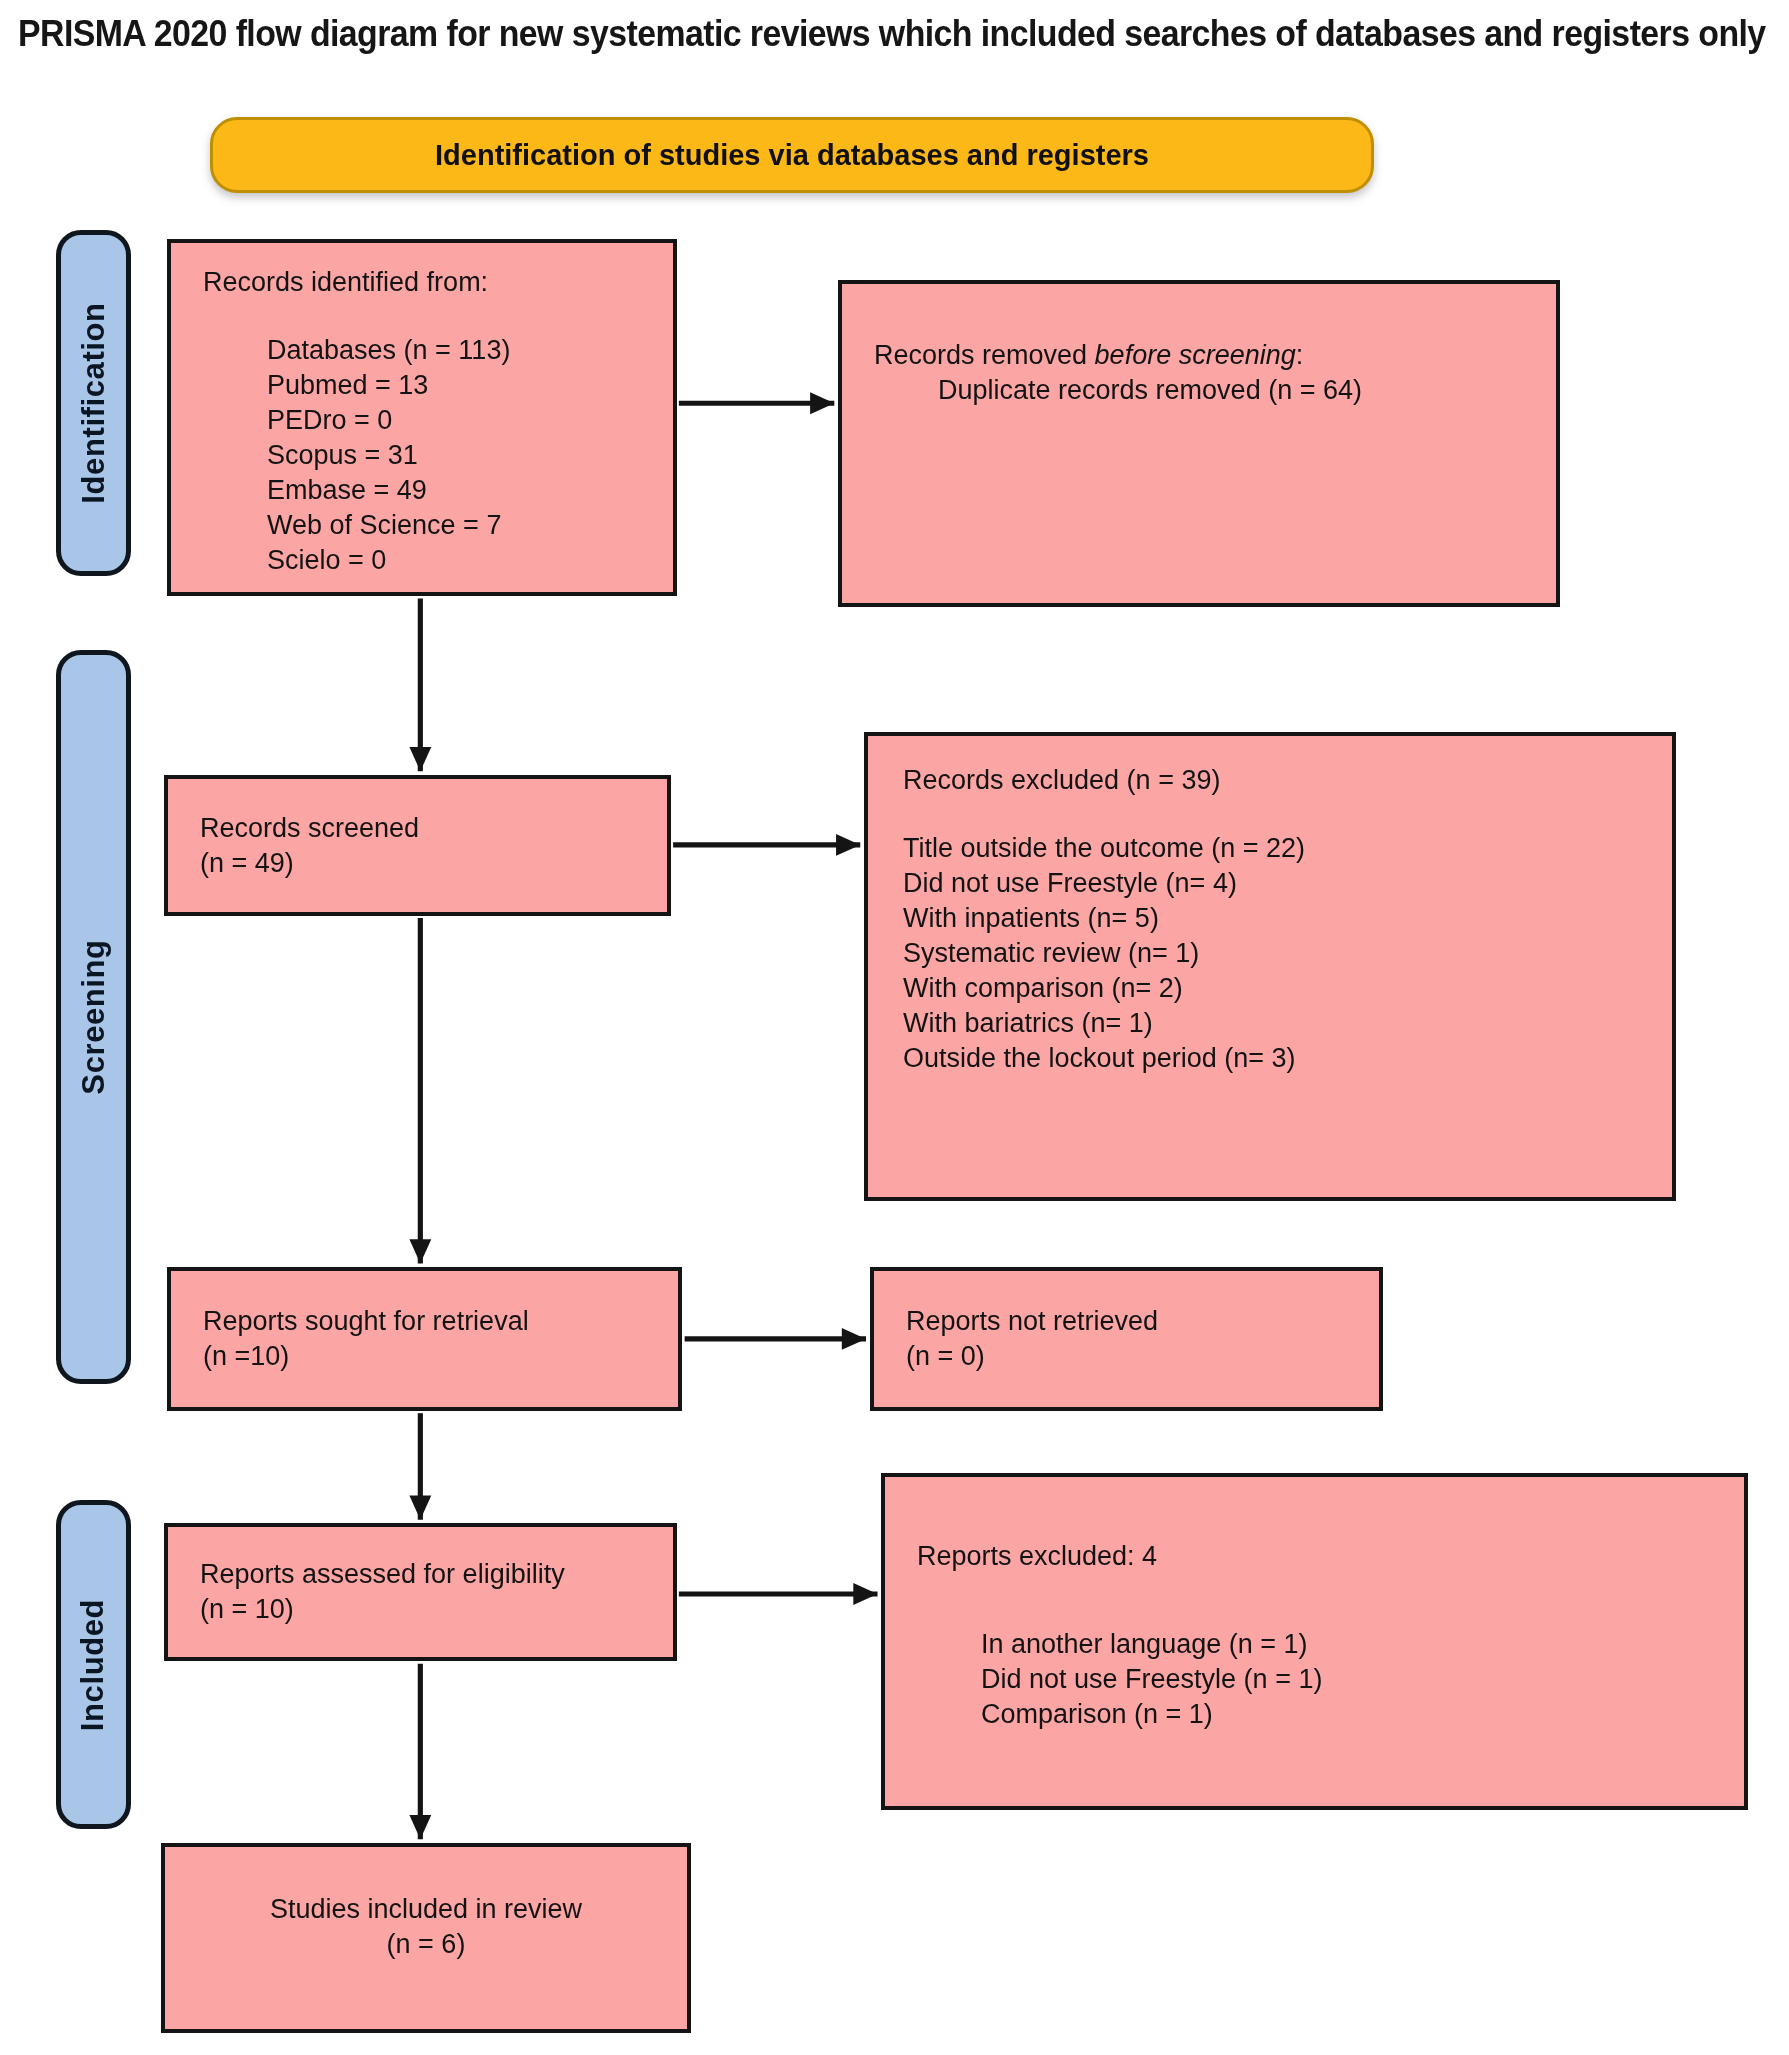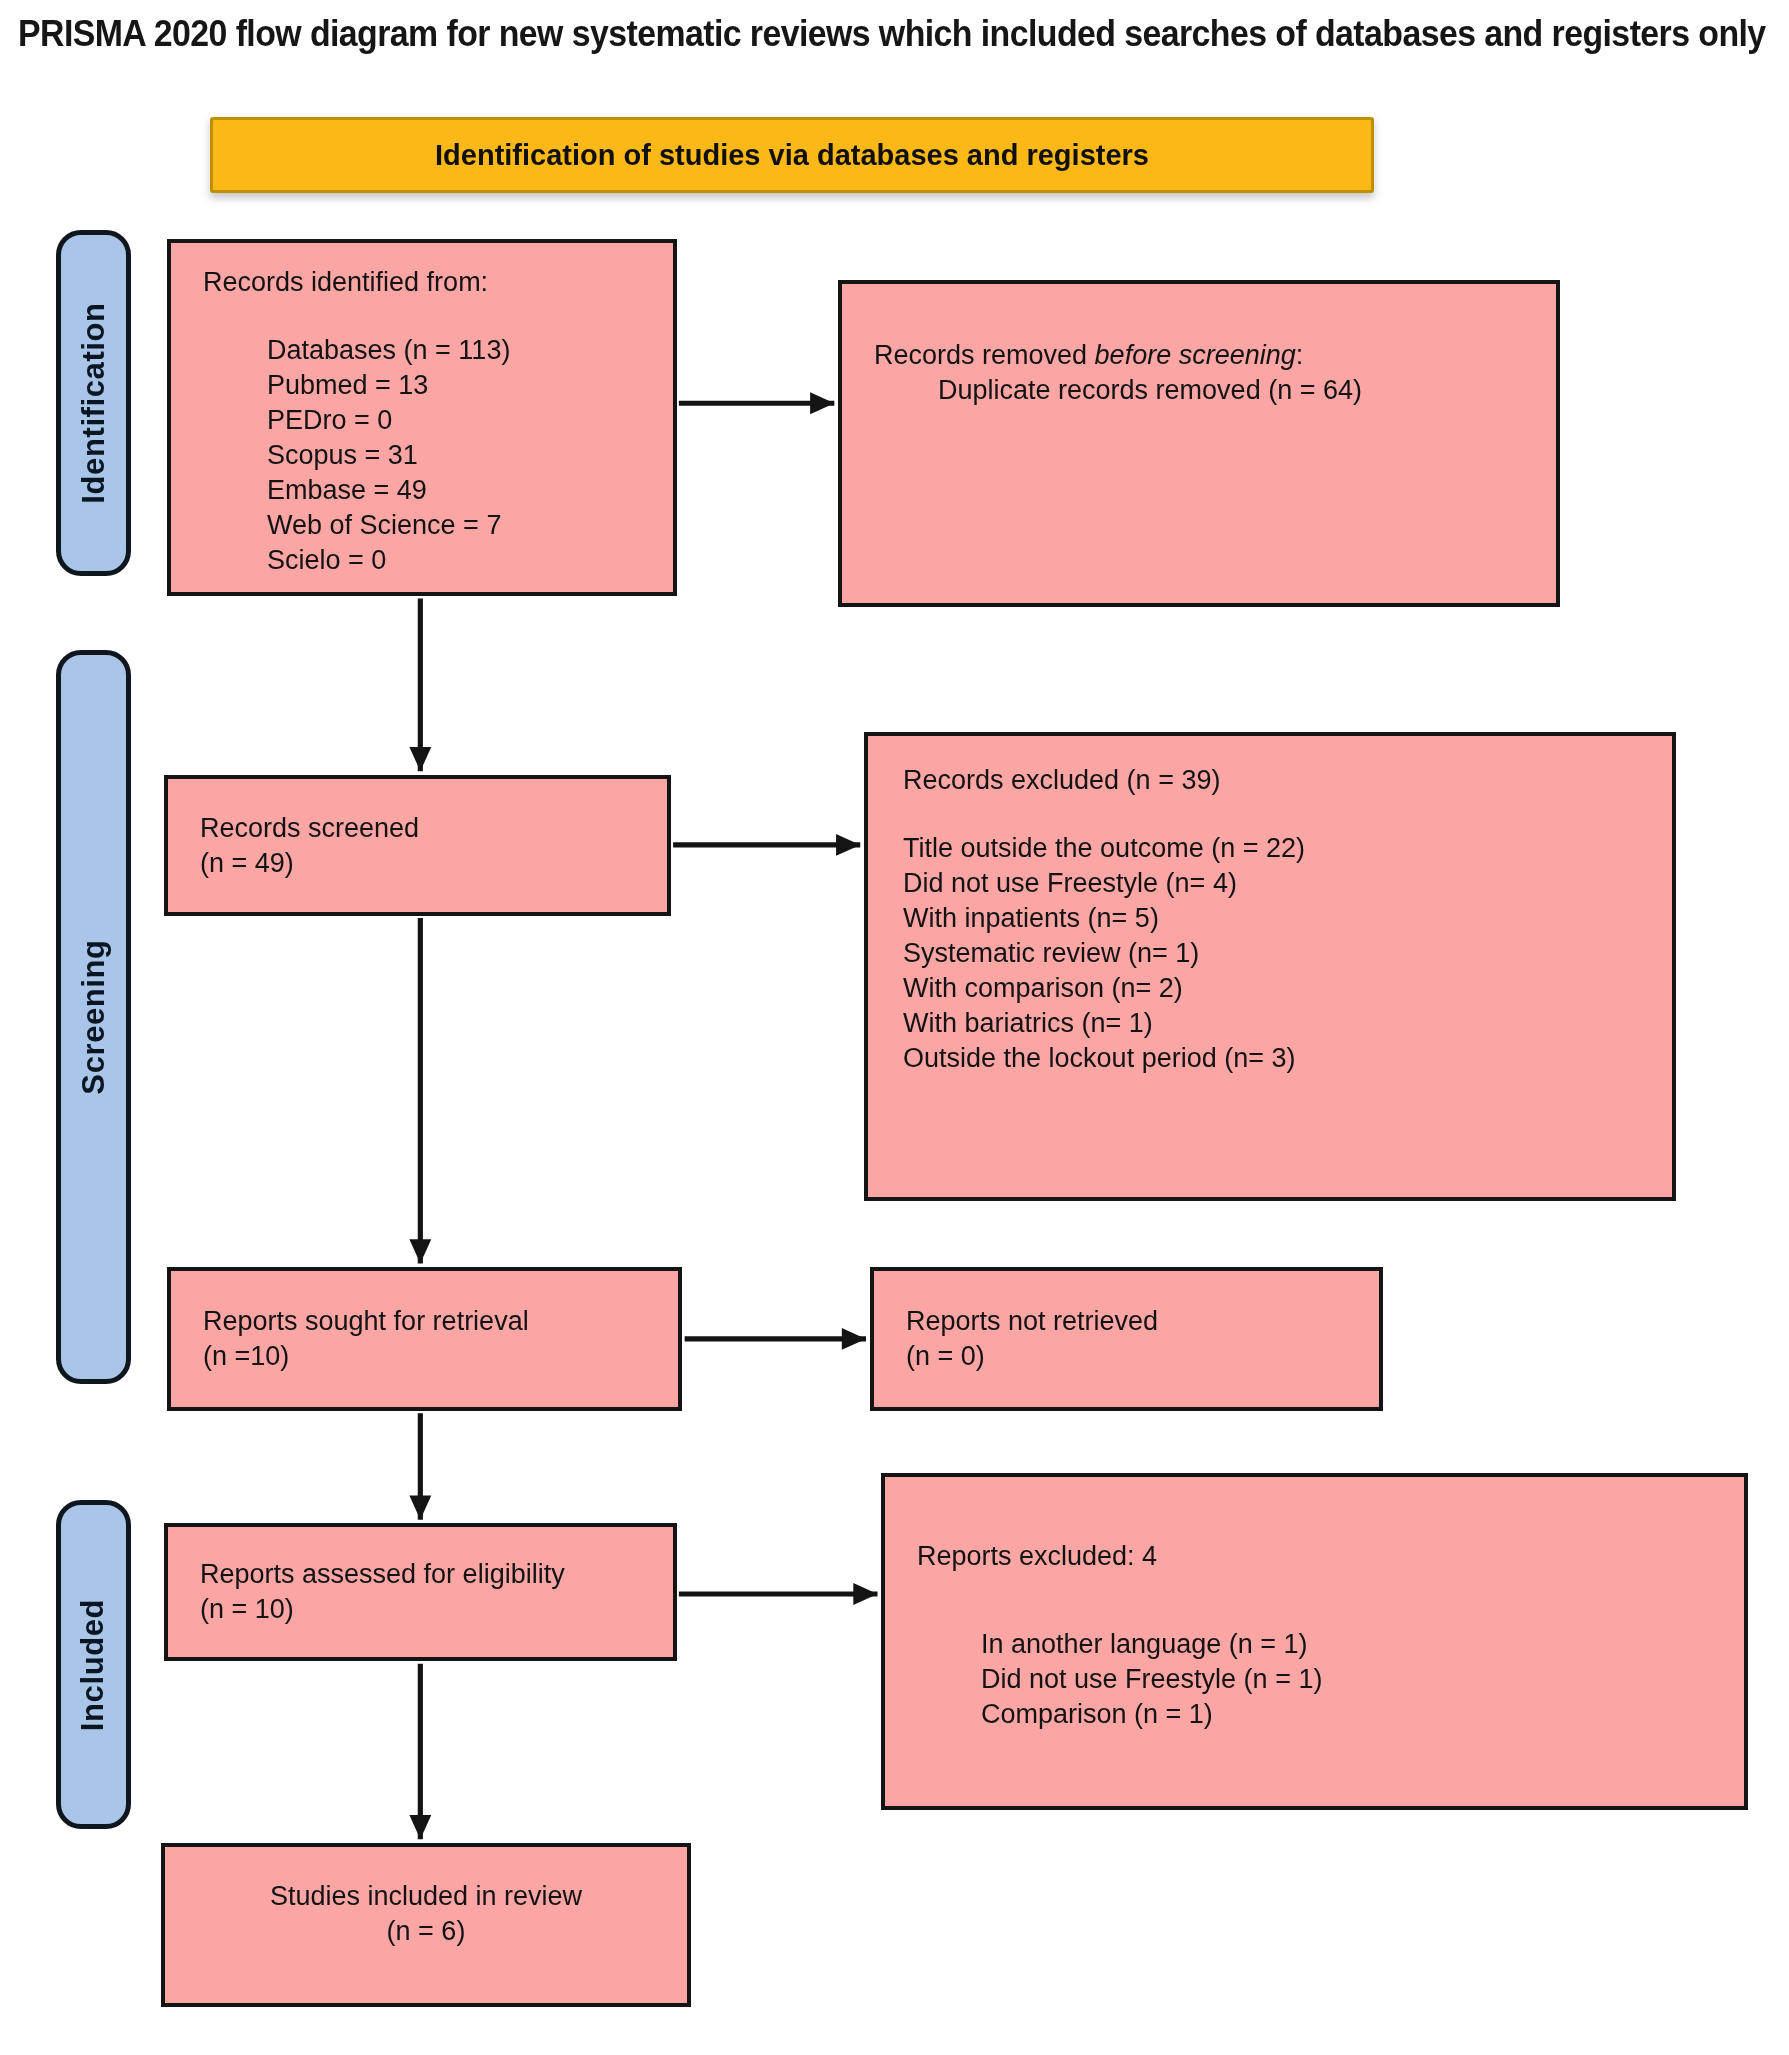--- a/index.html
+++ b/index.html
@@ -7,21 +7,21 @@
   .canvas{position:relative;width:1789px;height:2056px;background:#ffffff;overflow:hidden;}
 
   .page-title{
     position:absolute;left:18.4px;top:12.7px;width:1762px;
     font-size:36px;font-weight:700;letter-spacing:-0.6px;
     transform:scaleX(.94);transform-origin:left center;white-space:nowrap;
   }
 
   .banner{
     position:absolute;left:210px;top:117px;width:1164px;height:76px;
-    background:#FBB817;border:3.5px solid #BE9000;border-radius:3px;
+    background:#FBB817;border:3.5px solid #BE9000;border-radius:27px;
     box-sizing:border-box;display:flex;align-items:center;justify-content:center;
     box-shadow:0 4.6px 8px rgba(90,90,90,.35);
   }
   .banner span{font-size:29px;font-weight:700;color:#101010;}
 
   .stage{
     position:absolute;left:56px;width:75px;
     background:#A9C6E8;border:5.2px solid #10161E;border-radius:25px;
     box-sizing:border-box;display:flex;align-items:center;justify-content:center;
   }
@@ -46,21 +46,21 @@
   .box-records-identified{left:167px;top:239px;width:510px;height:357px;}
   .box-records-removed{left:838px;top:280px;width:722px;height:327px;padding-top:54px;}
   .box-records-removed .inner{padding-left:32px;padding-right:17.3px;}
   .box-records-screened{left:164px;top:775px;width:507px;height:141px;padding-left:32px;}
   .box-records-excluded{left:864px;top:732px;width:812px;height:469px;}
   .box-records-excluded .pad2{padding:26.5px 23px 17.3px 35px;}
   .box-reports-sought{left:167px;top:1267px;width:515px;height:144px;padding-left:32px;}
   .box-reports-not-retrieved{left:870px;top:1267px;width:513px;height:144px;padding-left:32px;}
   .box-reports-assessed{left:164px;top:1523px;width:513px;height:138px;padding-left:32px;}
   .box-reports-excluded{left:881px;top:1473px;width:867px;height:337px;padding:62px 23px 17.3px 32px;}
-  .box-studies-included{left:161px;top:1843px;width:530px;height:164px;
+  .box-studies-included{left:161px;top:1843px;width:530px;height:190px;
     display:flex;flex-direction:column;justify-content:center;align-items:center;
     text-align:center;padding-bottom:23px;}
 
   svg.arrows{position:absolute;left:0;top:0;pointer-events:none;}
 </style>
 </head>
 <body>
 
 <div class="canvas">
 

